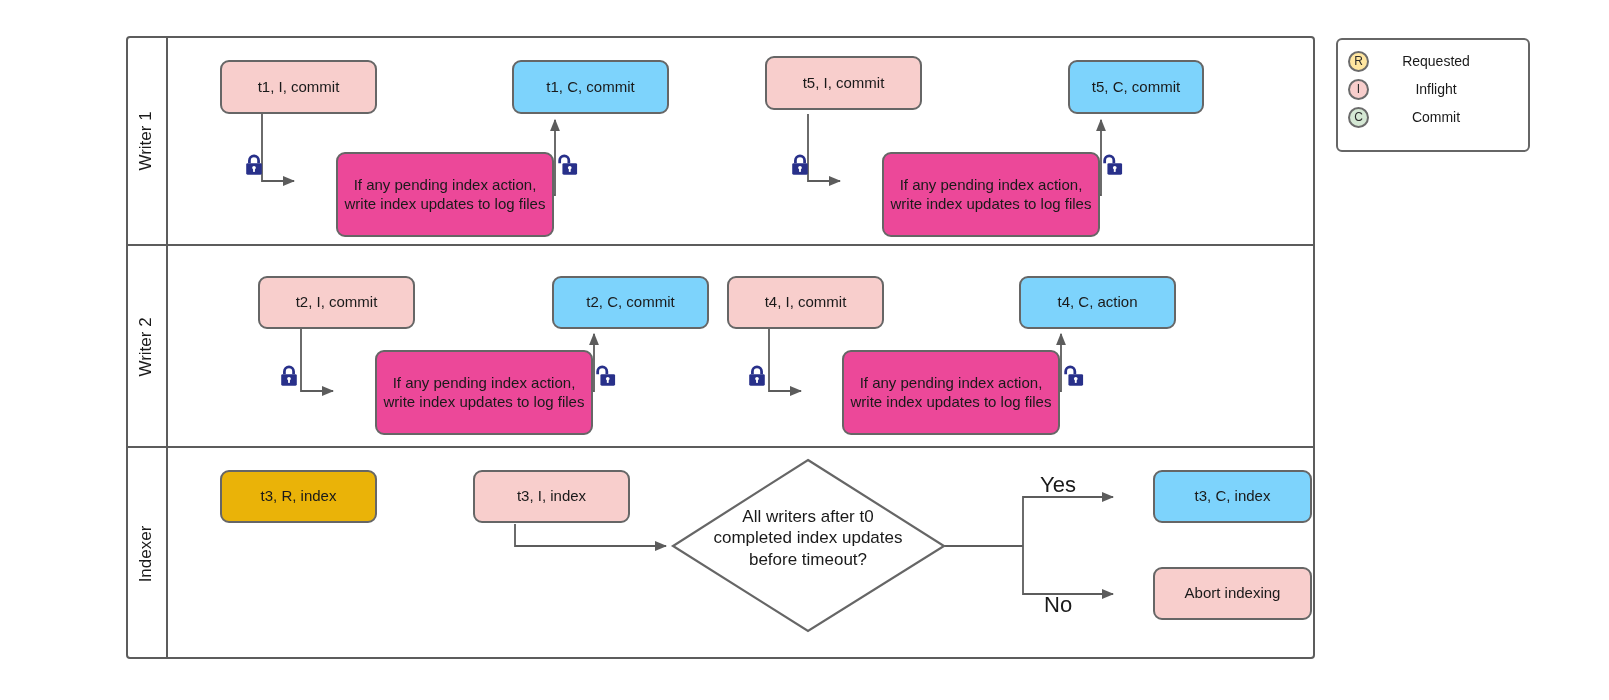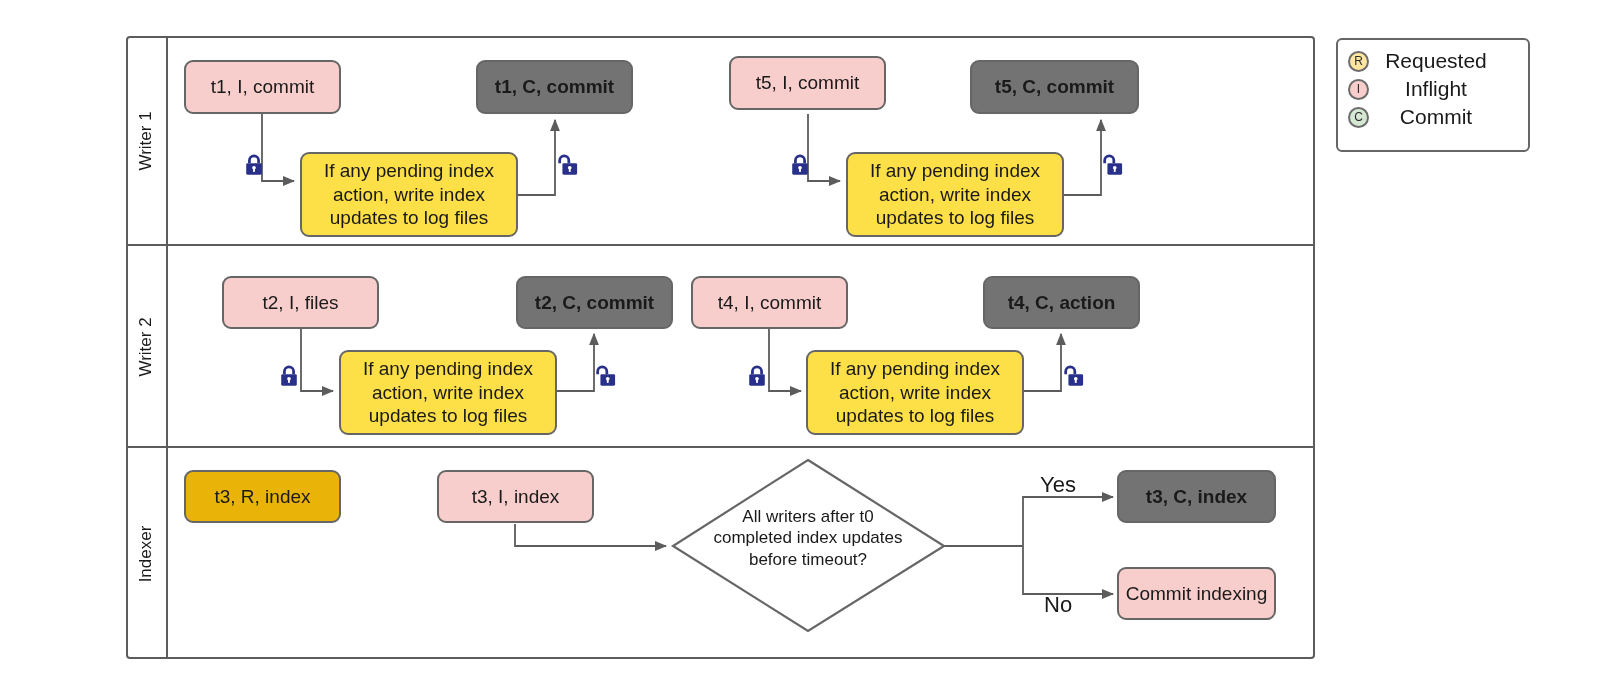--- a/index.html
+++ b/index.html
@@ -23,29 +23,30 @@
   .node {
     position: absolute;
     box-sizing: border-box;
     border: 2.2px solid #666666;
     border-radius: 9px;
     display: flex;
     align-items: center;
     justify-content: center;
     text-align: center;
     color: #1a1a1a;
-    font-size: 19px;
+    font-size: 15px;
     line-height: 1.25;
     font-family: "Liberation Sans", sans-serif;
     padding: 2px 6px;
+    margin-left: 36px;
   }
   .node.inflight { background: #f8cecc; }
-  .node.commit   { background: #737373; font-weight: bold; }
+  .node.commit   { background: #7dd3fc; }
   .node.requested{ background: #eab308; }
-  .node.plain    { background: #fde047; }
+  .node.plain    { background: #ec4899; }
 
   .lane-frame {
     position: absolute;
     box-sizing: border-box;
     border: 2.4px solid #5c5c5c;
     border-radius: 4px;
     background: transparent;
   }
   .lane-row {
     position: absolute;
@@ -93,21 +94,21 @@
     align-items: center;
     justify-content: center;
     font-size: 12px;
     color: #2a2a2a;
     flex: none;
   }
   .badge.r { background: #ffe6a0; }
   .badge.i { background: #f8cecc; }
   .badge.c { background: #d5e8d4; }
   .legend-label {
-    font-size: 21px;
+    font-size: 14px;
     color: #1a1a1a;
     width: 118px;
     text-align: center;
   }
 
   .lockicon {
     position: absolute;
     width: 22px;
     height: 24px;
   }
@@ -178,21 +179,21 @@
 </div>
 
 <div class="node inflight" style="left:184px; top:60px; width:157px; height:54px;">t1, I, commit</div>
 
 <div class="node commit" style="left:476px; top:60px; width:157px; height:54px;">t1, C, commit</div>
 
 <div class="node plain" style="left:300px; top:152px; width:218px; height:85px;">If any pending index action, write index updates to log files</div>
 
 <div class="node inflight" style="left:729px; top:56px; width:157px; height:54px;">t5, I, commit</div>
 
-<div class="node commit" style="left:970px; top:60px; width:169px; height:54px;text-align:center;">t5, C, commit</div>
+<div class="node commit" style="left:1032px; top:60px; width:136px; height:54px;text-align:center;">t5, C, commit</div>
 
 <div class="node plain" style="left:846px; top:152px; width:218px; height:85px;">If any pending index action, write index updates to log files</div>
 
 <svg class="lockicon" style="left:243px; top:153px;" viewBox="0 0 24 26">
   <path d="M7 11 V8 a5 5 0 0 1 10 0 V11" fill="none" stroke="#28308a" stroke-width="3"></path>
   <rect x="3.5" y="11" width="17" height="12.5" rx="1.5" fill="#28308a"></rect>
   <circle cx="12" cy="16" r="2" fill="#ffffff"></circle>
   <rect x="11" y="16" width="2" height="4.5" fill="#ffffff"></rect>
 </svg>
 <svg class="lockicon" style="left:556px; top:153px;" viewBox="0 0 24 26">
@@ -207,21 +208,21 @@
   <circle cx="12" cy="16" r="2" fill="#ffffff"></circle>
   <rect x="11" y="16" width="2" height="4.5" fill="#ffffff"></rect>
 </svg>
 <svg class="lockicon" style="left:1101px; top:153px;" viewBox="0 0 24 26">
   <path d="M4 11 V8 a5 5 0 0 1 10 0 V11" fill="none" stroke="#28308a" stroke-width="3"></path>
   <rect x="7" y="11" width="16" height="12.5" rx="1.5" fill="#28308a"></rect>
   <circle cx="15" cy="16" r="2" fill="#ffffff"></circle>
   <rect x="14" y="16" width="2" height="4.5" fill="#ffffff"></rect>
 </svg>
 
-<div class="node inflight" style="left:222px; top:276px; width:157px; height:53px;">t2, I, files</div>
+<div class="node inflight" style="left:222px; top:276px; width:157px; height:53px;">t2, I, commit</div>
 
 <div class="node commit" style="left:516px; top:276px; width:157px; height:53px;">t2, C, commit</div>
 
 <div class="node plain" style="left:339px; top:350px; width:218px; height:85px;">If any pending index action, write index updates to log files</div>
 
 <div class="node inflight" style="left:691px; top:276px; width:157px; height:53px;">t4, I, commit</div>
 
 <div class="node commit" style="left:983px; top:276px; width:157px; height:53px;">t4, C, action</div>
 
 <div class="node plain" style="left:806px; top:350px; width:218px; height:85px;">If any pending index action, write index updates to log files</div>
@@ -259,21 +260,21 @@
   <div>All writers after t0</div>
   <div>completed index updates</div>
   <div>before timeout?</div>
 </div>
 
 <div class="edge-label" style="left:1040px; top:472px;">Yes</div>
 <div class="edge-label" style="left:1044px; top:592px;">No</div>
 
 <div class="node commit" style="left:1117px; top:470px; width:159px; height:53px;">t3, C, index</div>
 
-<div class="node inflight" style="left:1117px; top:567px; width:159px; height:53px;">Commit indexing</div>
+<div class="node inflight" style="left:1117px; top:567px; width:159px; height:53px;">Abort indexing</div>
 
 <div class="legend" style="left:1336px; top:38px; width:194px; height:114px;">
   <div class="legend-row">
     <div class="badge r">R</div>
     <div class="legend-label">Requested</div>
   </div>
   <div class="legend-row">
     <div class="badge i">I</div>
     <div class="legend-label">Inflight</div>
   </div>

